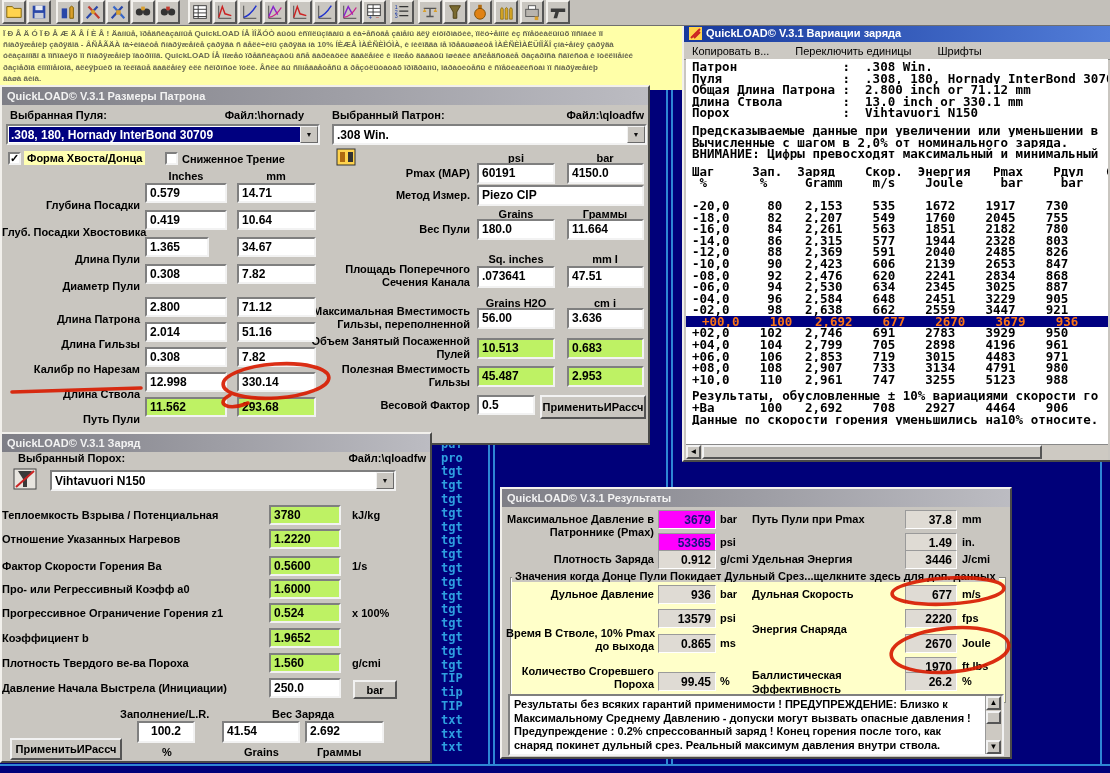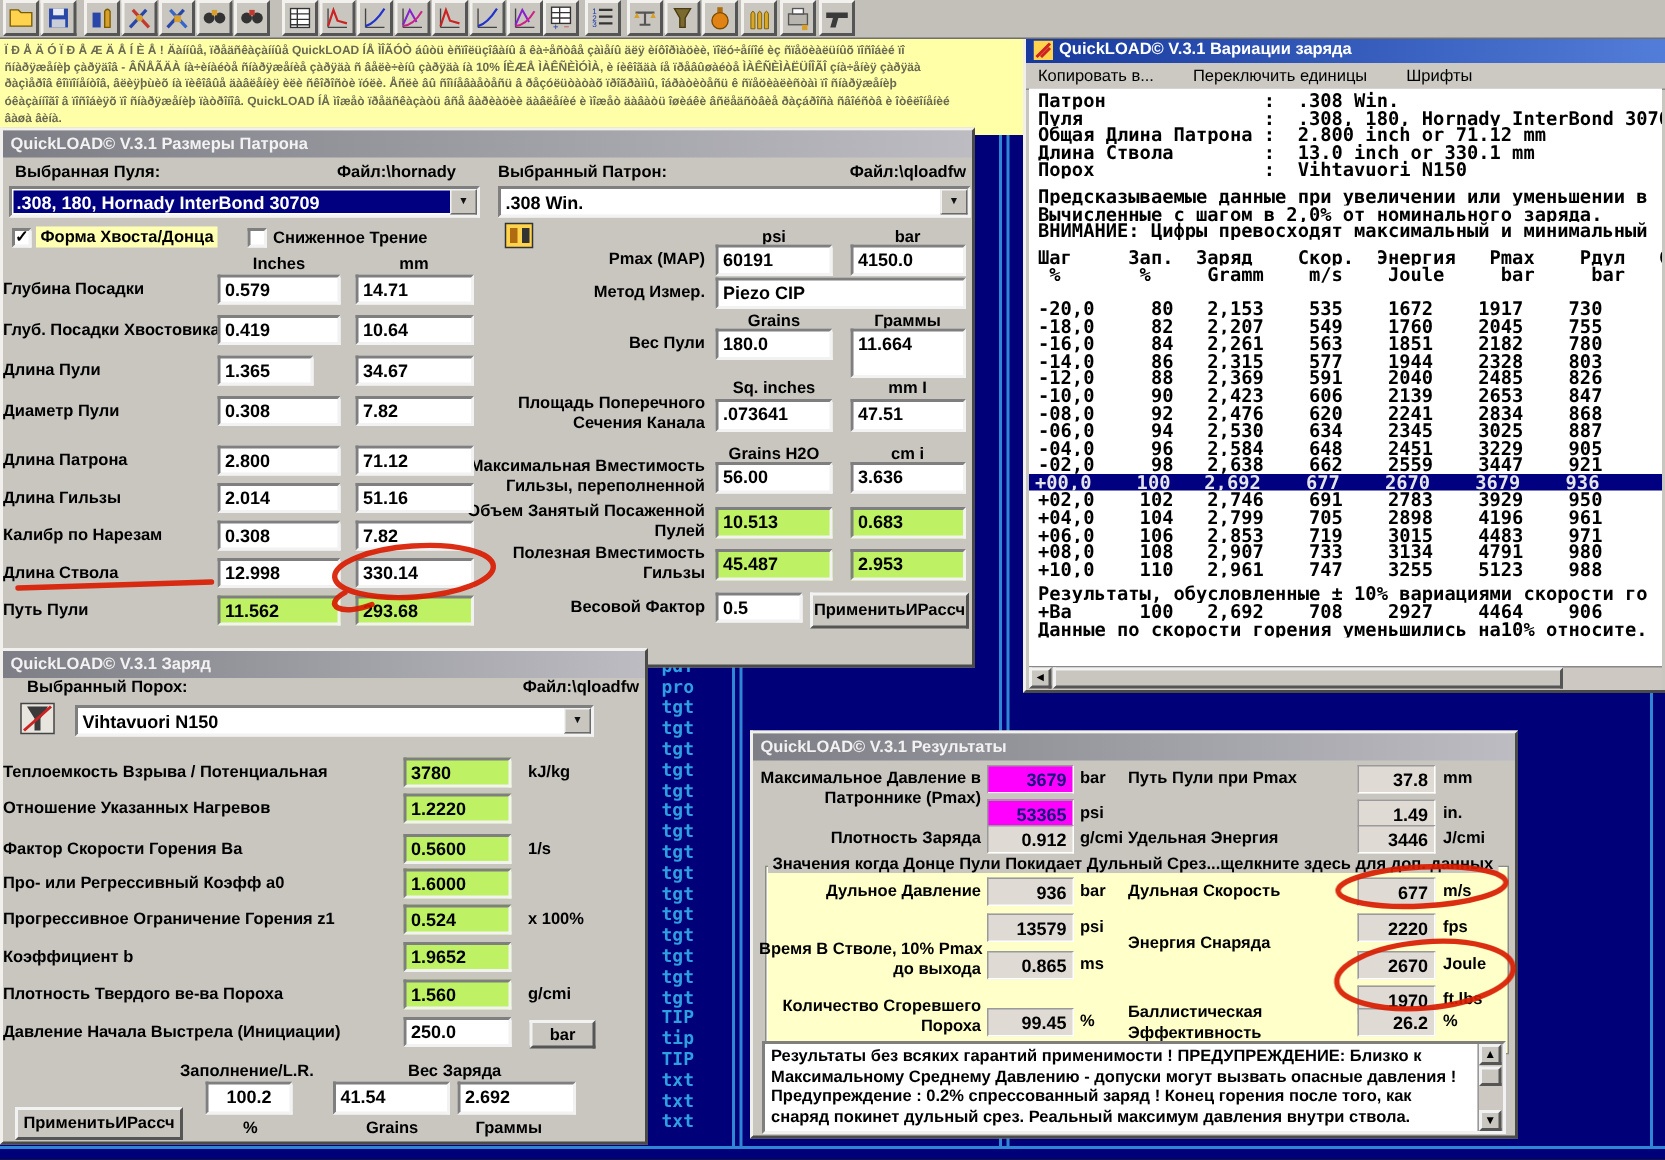--- a/index.html
+++ b/index.html
@@ -27,21 +27,21 @@
   .titlebar{position:absolute;left:0;top:0;right:0;height:18px;display:flex;align-items:center;gap:4px;
             padding:0 5px;font-size:11px;font-weight:bold;color:#fff;white-space:nowrap;overflow:hidden;}
   .titlebar.inactive{background:linear-gradient(90deg,#7e7e86 0%,#bcbcc2 100%);color:#f2f2f2;}
   .titlebar.active{background:linear-gradient(90deg,#17399c 0%,#527dd8 100%);}
   .lbl{position:absolute;font:bold 11px "Liberation Sans",sans-serif;color:#000;white-space:nowrap;}
   .uhead{position:absolute;font:bold 11px "Liberation Sans",sans-serif;color:#000;transform:translateX(-50%);white-space:nowrap;}
   .field{position:absolute;height:20px;box-sizing:border-box;background:#fff;border:2px solid;
          border-color:#7f7f7f #f2f2f2 #f2f2f2 #7f7f7f;font:bold 12px "Liberation Sans",sans-serif;
          padding:1px 3px 0;white-space:nowrap;overflow:hidden;}
   .field.ro{background:#bef264;}
-  .dimlbl{left:0;width:138px;}
+  .dimlbl{left:0;width:138px;text-align:right;margin-top:12px;}
   .chglbl{left:0;width:260px;text-align:left;}
   .r1lbl{position:absolute;left:240px;width:228px;text-align:right;font:bold 11px "Liberation Sans",sans-serif;white-space:nowrap;}
   .combo{position:absolute;height:21px;box-sizing:border-box;background:#fff;border:2px solid;
          border-color:#7f7f7f #f2f2f2 #f2f2f2 #7f7f7f;}
   .combo .val{position:absolute;left:1px;top:1px;bottom:1px;right:17px;font:bold 12px "Liberation Sans",sans-serif;
          padding:1px 2px 0;white-space:nowrap;overflow:hidden;}
   .combo .val.sel{background:#000080;color:#fff;}
   .dd{position:absolute;right:0;top:0;bottom:0;width:16px;background:#c9c6c0;border:1px solid;
       border-color:#f2f2f2 #6a6a6a #6a6a6a #f2f2f2;font-size:7px;color:#111;text-align:center;line-height:15px;}
   .btn{position:absolute;box-sizing:border-box;background:#c9c6c0;border:2px solid;
@@ -51,21 +51,21 @@
       border-color:#7f7f7f #f2f2f2 #f2f2f2 #7f7f7f;box-sizing:border-box;
       font:bold 11px "Liberation Sans",sans-serif;line-height:9px;text-align:center;}
   .ylab{background:#ffffb2;padding:1px 3px;}
   
   #menu{position:absolute;left:0;top:18px;right:0;height:17px;background:#ccc9c3;display:flex;gap:26px;
         align-items:center;padding-left:8px;font-size:11px;color:#000;border-bottom:1px solid #8a8a86;}
   #varclient{position:absolute;left:2px;top:35px;width:422px;height:386px;background:#fff;overflow:hidden;}
   #vartext{position:absolute;left:6px;top:2px;width:418px;}
   .mono-line{font:bold 12.5px "DejaVu Sans Mono","Liberation Mono",monospace;line-height:11.6px;height:11.6px;
              white-space:pre;color:#000;overflow:hidden;}
-  .mono-line.hl{background:#000080;color:#e5e5e5;margin-left:-6px;padding-left:4px;}
+  .mono-line.hl{background:#000080;color:#f97316;margin-left:-6px;padding-left:16px;}
   .hscroll{position:absolute;left:2px;bottom:0;width:422px;height:15px;background:#cdc9c2;border-top:1px solid #888;}
   .sbtn{position:absolute;width:15px;height:14px;background:#c9c6c0;border:2px solid;box-sizing:border-box;
         border-color:#f2f2f2 #555 #555 #f2f2f2;font-size:8px;line-height:10px;text-align:center;color:#000;}
   .sthumb{position:absolute;background:#c9c6c0;border:2px solid;box-sizing:border-box;border-color:#f2f2f2 #555 #555 #f2f2f2;}
   
   .rbox{position:absolute;height:19px;box-sizing:border-box;background:#dfdbd4;border:1px solid;
         border-color:#9a9a9a #fff #fff #9a9a9a;font:bold 12px "Liberation Sans",sans-serif;
         text-align:right;padding:2px 4px 0;white-space:nowrap;}
   .rbox.mag{background:#ff00ff;color:#14147e;}
   .rlbl-l{position:absolute;left:4px;width:148px;text-align:right;font:bold 11px "Liberation Sans",sans-serif;white-space:nowrap;}
@@ -261,22 +261,22 @@
         <svg viewBox="0 0 20 20">
           <path d="M2 6h16v4h-7l-2 7h-4l2-7H2z" fill="#3a3a3a"></path>
         </svg>
       </div>
   </div>
 
   <div id="banner">
     <div id="banner-lines">
         <div class="bline">Ï Ð Å Ä Ó Ï Ð Å Æ Ä Å Í È Å !  Äàííûå, ïðåäñêàçàííûå QuickLOAD ÍÅ ÌÎÃÓÒ áûòü èñïîëüçîâàíû â êà÷åñòâå çàìåíû äëÿ èíôîðìàöèè, ïîëó÷åííîé èç ñïåöèàëüíûõ ïîñîáèé ïî</div>
         <div class="bline">ñíàðÿæåíèþ çàðÿäîâ - ÂÑÅÃÄÀ íà÷èíàéòå ñíàðÿæåíèå çàðÿäà ñ âåëè÷èíû çàðÿäà íà 10% ÍÈÆÅ ÌÀÊÑÈÌÓÌÀ, è íèêîãäà íå ïðåâûøàéòå ÌÀÊÑÈÌÀËÜÍÎÃÎ çíà÷åíèÿ çàðÿäà</div>
+        <div class="bline">óêàçàííîãî â ïîñîáèÿõ ïî ñíàðÿæåíèþ ïàòðîíîâ.  QuickLOAD ÍÅ ìîæåò ïðåäñêàçàòü âñå âàðèàöèè äàâëåíèé è ìîæåò äàâàòü îøèáêè âñëåäñòâèå ðàçáðîñà ñâîéñòâ è îòêëîíåíèé</div>
         <div class="bline">ðàçìåðîâ êîìïîíåíòîâ, âëèÿþùèõ íà ïèêîâûå äàâëåíèÿ èëè ñêîðîñòè ïóëè.  Åñëè âû ñîìíåâàåòåñü â ðåçóëüòàòàõ ïðîãðàììû, îáðàòèòåñü ê ñïåöèàëèñòàì ïî ñíàðÿæåíèþ</div>
-        <div class="bline">óêàçàííîãî â ïîñîáèÿõ ïî ñíàðÿæåíèþ ïàòðîíîâ.  QuickLOAD ÍÅ ìîæåò ïðåäñêàçàòü âñå âàðèàöèè äàâëåíèé è ìîæåò äàâàòü îøèáêè âñëåäñòâèå ðàçáðîñà ñâîéñòâ è îòêëîíåíèé</div>
         <div class="bline">âàøà âèíà.</div>
       </div>
   </div>
 
   <div class="win" style="left:0;top:85px;width:650px;height:360px;z-index:2;">
     <div class="titlebar inactive">
       <span>QuickLOAD©  V.3.1 Размеры Патрона</span>
     </div>
     <div class="lbl" style="left:8px;top:22px;">Выбранная Пуля:</div>
     <div class="lbl" style="left:160px;top:22px;width:142px;text-align:right;">Файл:\hornady</div>
@@ -308,21 +308,21 @@
     <div class="uhead" style="left:603px;top:65px;">bar</div>
     <div class="r1lbl" style="top:80px;">Pmax (MAP)</div>
     <div class="field" style="left:475px;top:76px;width:78px;height:21px;">60191</div>
     <div class="field" style="left:565px;top:76px;width:77px;height:21px;">4150.0</div>
     <div class="r1lbl" style="top:102px;">Метод Измер.</div>
     <div class="field" style="left:475px;top:98px;width:167px;height:21px;">Piezo CIP</div>
     <div class="uhead" style="left:514px;top:121px;">Grains</div>
     <div class="uhead" style="left:603px;top:121px;">Граммы</div>
     <div class="r1lbl" style="top:136px;">Вес Пули</div>
     <div class="field" style="left:475px;top:132px;width:78px;height:21px;">180.0</div>
-    <div class="field" style="left:565px;top:132px;width:77px;height:33px;">11.664</div>
+    <div class="field" style="left:565px;top:132px;width:77px;height:21px;">11.664</div>
     <div class="uhead" style="left:514px;top:166px;">Sq. inches</div>
     <div class="uhead" style="left:603px;top:166px;">mm I</div>
     <div class="r1lbl" style="top:176px;">Площадь Поперечного</div>
     <div class="r1lbl" style="top:189px;">Сечения Канала</div>
     <div class="field" style="left:475px;top:179px;width:78px;height:22px;">.073641</div>
     <div class="field" style="left:565px;top:179px;width:77px;height:22px;">47.51</div>
     <div class="uhead" style="left:514px;top:210px;">Grains H2O</div>
     <div class="uhead" style="left:603px;top:210px;">cm i</div>
     <div class="r1lbl" style="top:218px;">Максимальная Вместимость</div>
     <div class="r1lbl" style="top:231px;">Гильзы, переполненной</div>

